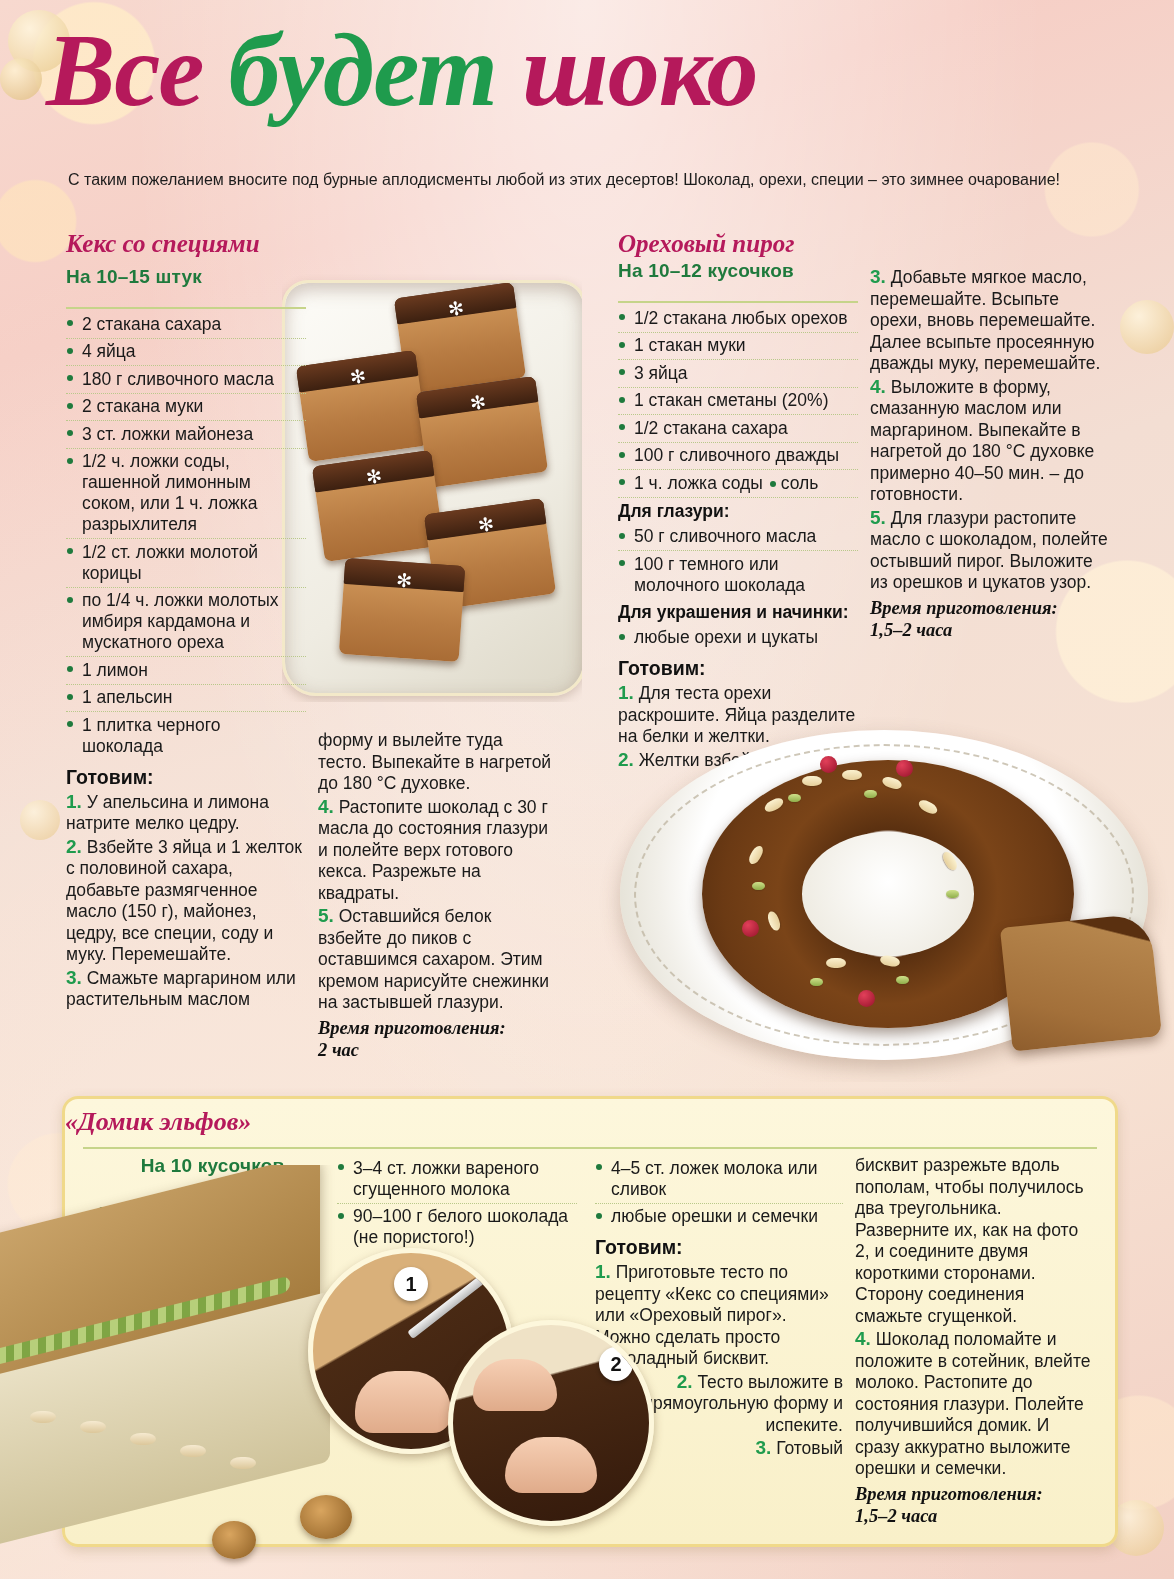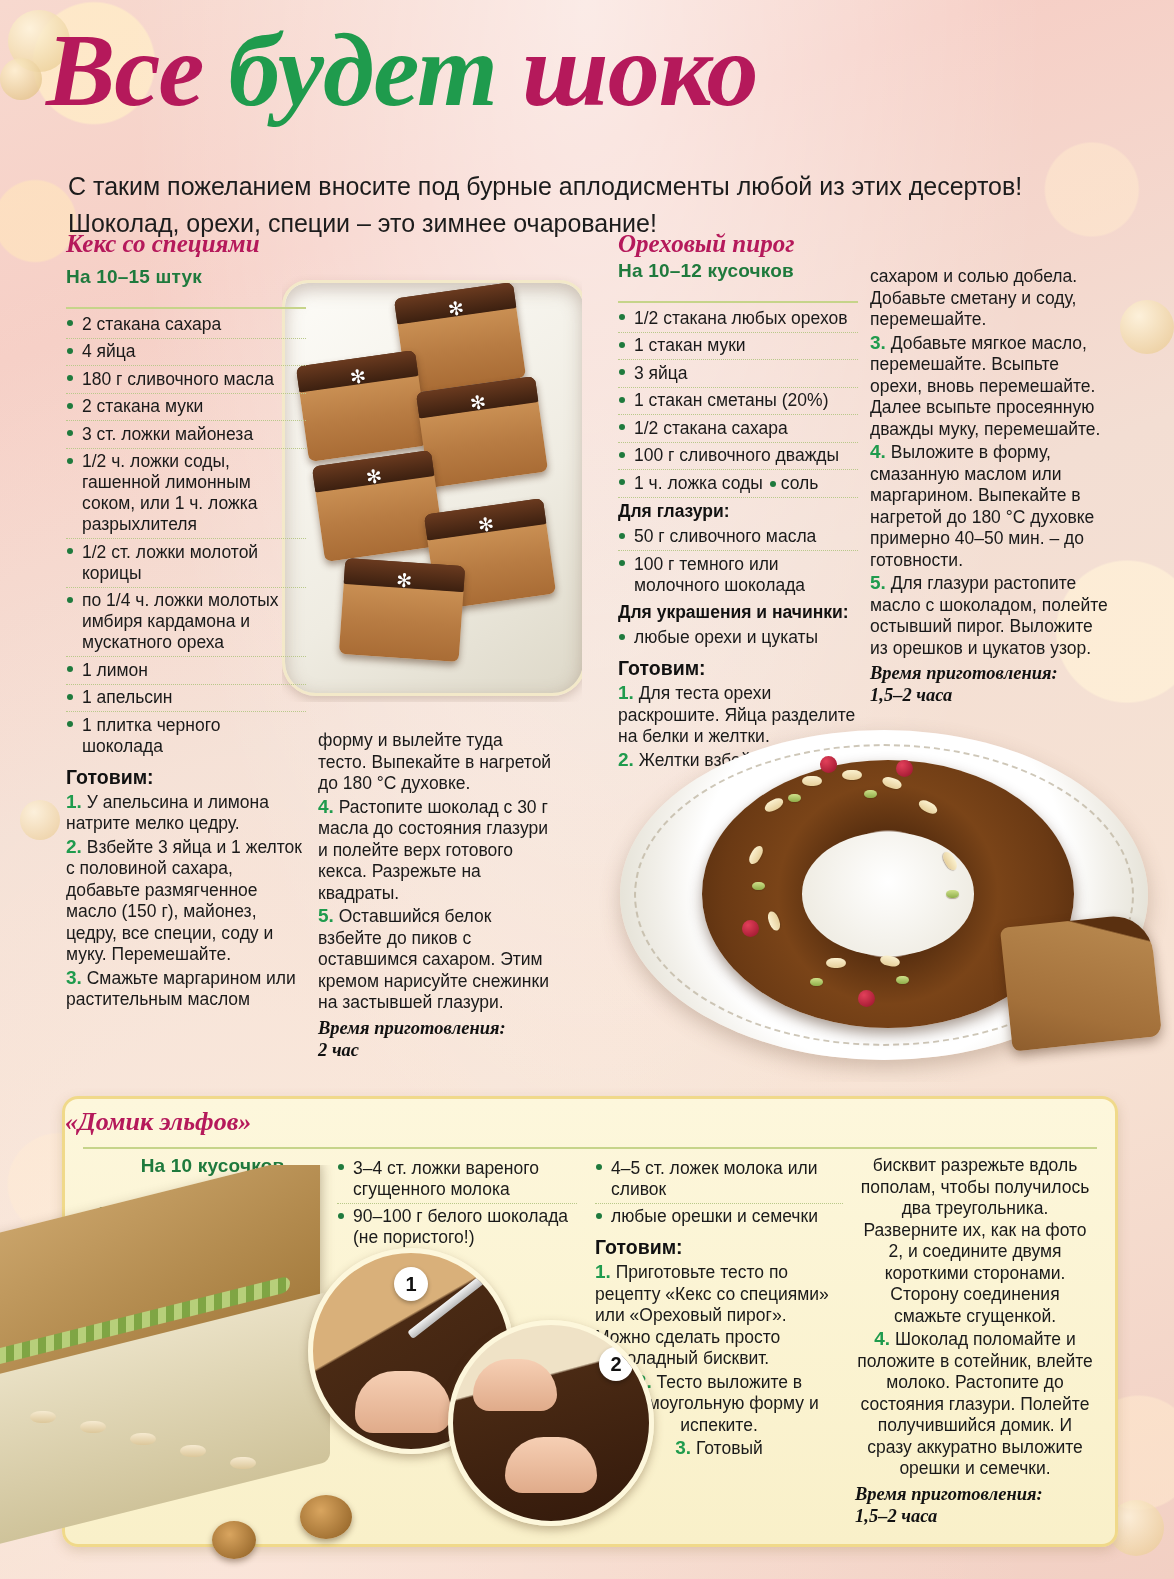--- a/index.html
+++ b/index.html
@@ -27,21 +27,21 @@
     position:absolute; left:46px; top:18px; width:1100px; height:112px;
     font-family:"Liberation Serif", serif; font-style:italic; font-weight:bold;
     font-size:104px; line-height:104px; letter-spacing:-1px;
     white-space:nowrap;
   }
   .title .w1 { color:#b5195b; }
   .title .w2 { color:#1f9b4d; }
   .title .w3 { color:#b5195b; }
   .subtitle {
     position:absolute; left:68px; top:168px; width:1010px;
-    font-size:25px; line-height:37px; color:#1c1c1c;
+    font-size:16px; line-height:24px; color:#1c1c1c;
   }
   
   .sec-head {
     font-family:"Liberation Serif", serif; font-style:italic; font-weight:bold;
     color:#b5195b; font-size:25px;
   }
   .yield {
     font-weight:bold; color:#1f7a3d; font-size:19px; letter-spacing:.2px;
     border-bottom:2px solid #c6d48a; padding-bottom:19px; margin-bottom:2px;
   }
@@ -151,21 +151,21 @@
   #elf-title {
     position:absolute; left:0; right:0; top:8px; text-align:left;
     font-family:"Liberation Serif", serif; font-style:italic; font-weight:bold;
     font-size:26px; color:#b5195b;
   }
   #elf-rule { position:absolute; left:18px; right:18px; top:48px; border-bottom:2px solid #c6d48a; }
   #elf-c1 { position:absolute; left:40px; top:56px; width:215px; }
   #elf-c2 { position:absolute; left:272px; top:56px; width:240px; }
   #elf-c3 { position:absolute; left:530px; top:56px; width:248px; }
   #elf-c4 { position:absolute; left:790px; top:56px; width:240px; }
-  #elf-c3 .step, #elf-c4 .step { font-size:17.5px; line-height:21.5px;text-align:center; }
+  #elf-c3 .step, #elf-c4 .step { font-size:17.5px; line-height:21.5px; }
   #elf-c3 { text-align:right; }
   
   #photo-house {
     position:absolute; left:0; top:1165px; width:420px; height:414px; overflow:hidden;
   }
   .hroof {
     position:absolute; left:-20px; top:30px; width:340px; height:210px;
     background:linear-gradient(160deg,#caa46a,#9c7233);
     transform:skewY(-14deg); border-radius:10px;
     box-shadow:0 6px 14px rgba(70,45,15,.4);
@@ -325,21 +325,20 @@
   <div class="sub-bold">Для украшения и начинки:</div>
   <ul class="ing">
     <li class="nb"><span class="dot"></span><span>любые орехи и цукаты</span></li>
   </ul>
   <div class="steps-head">Готовим:</div>
   <div class="step"><b class="num">1.</b> <span>Для теста орехи раскрошите. Яйца разделите на белки и желтки.</span></div>
   <div class="step"><b class="num">2.</b> <span>Желтки взбейте с</span></div>
 </div>
 
 <div class="col" id="nut-col2">
-  <div class="step"><span>сахаром и солью добела. Добавьте сметану и соду, перемешайте.</span></div>
   <div class="step"><b class="num">3.</b> <span>Добавьте мягкое масло, перемешайте. Всыпьте орехи, вновь перемешайте. Далее всыпьте просеянную дважды муку, перемешайте.</span></div>
   <div class="step"><b class="num">4.</b> <span>Выложите в форму, смазанную маслом или маргарином. Выпекайте в нагретой до 180 °С духовке примерно 40–50 мин. – до готовности.</span></div>
   <div class="step"><b class="num">5.</b> <span>Для глазури растопите масло с шоколадом, полейте остывший пирог. Выложите из орешков и цукатов узор.</span></div>
   <div class="time">
     <div>Время приготовления:</div>
     <div>1,5–2 часа</div>
   </div>
 </div>
 
 <div class="photo" id="photo-nut">

